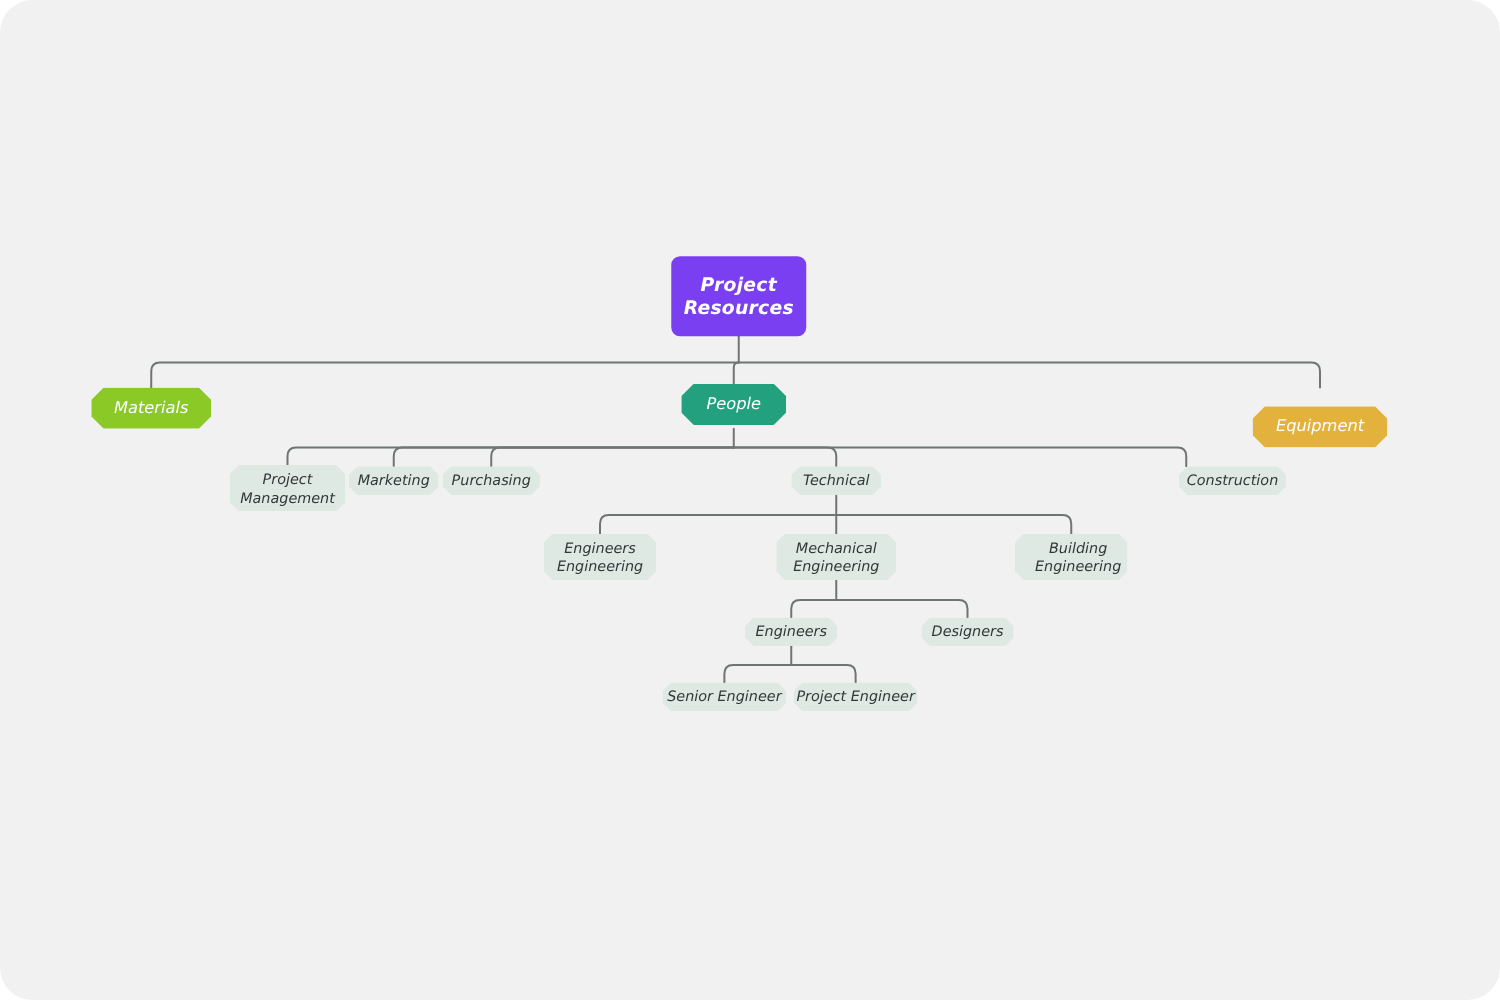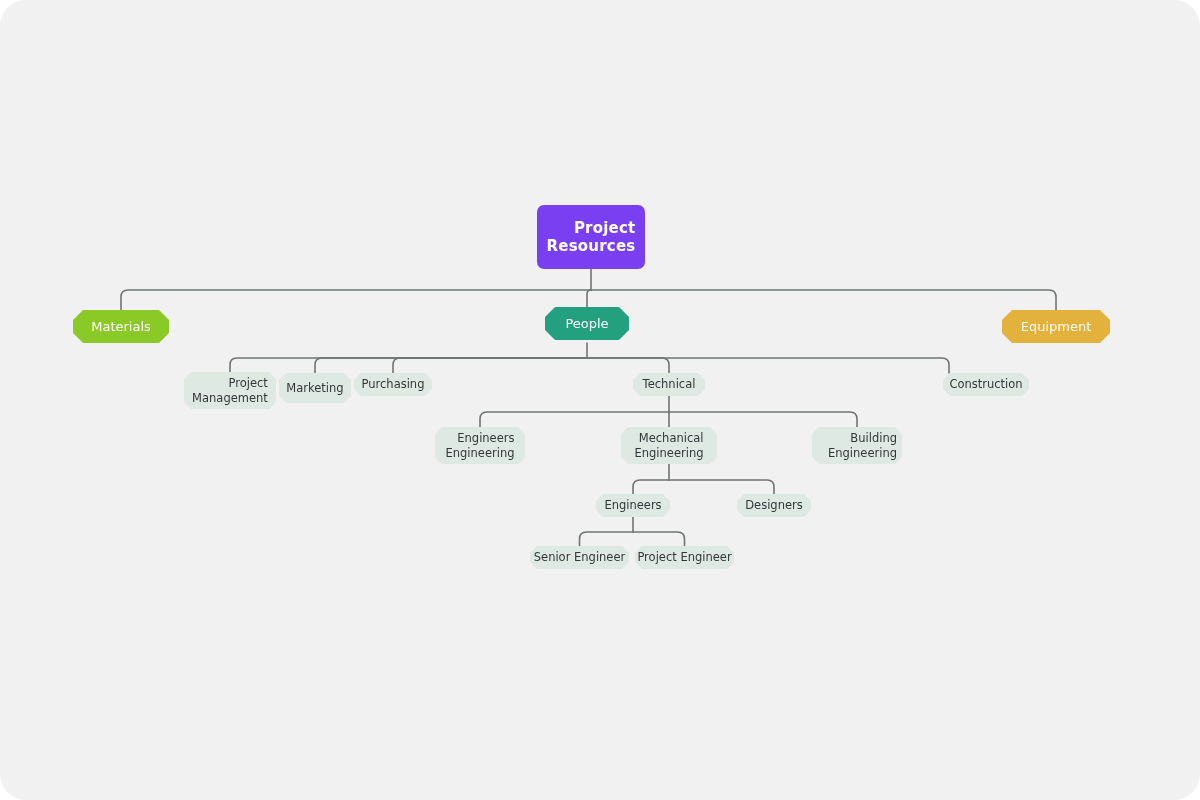--- a/index.html
+++ b/index.html
@@ -21,45 +21,46 @@
     position: absolute;
     left: 0; top: 0;
     width: 1200px; height: 800px;
     pointer-events: none;
   }
   .node {
     position: absolute;
     display: flex;
     align-items: center;
     justify-content: center;
-    text-align: right;
+    text-align: center;
     line-height: 1.22;
     white-space: pre-line;
     user-select: none;
+    font-style: italic;
   }
   
   .node.root {
     background: #7b3ff2;
     color: #ffffff;
     font-size: 15px;
     font-weight: bold;
     border-radius: 7px;
     letter-spacing: .2px;
   }
   
   .node.lvl2 {
     color: #ffffff;
     font-size: 13px;
     font-weight: normal;
     clip-path: polygon(10px 0, calc(100% - 10px) 0, 100% 10px, 100% calc(100% - 10px),
                        calc(100% - 10px) 100%, 10px 100%, 0 calc(100% - 10px), 0 10px);
   }
   .node.lvl2.materials  { background: #8ac926; }
   .node.lvl2.people     { background: #23a17e; }
-  .node.lvl2.equipment  { background: #e3b23c; }
+  .node.lvl2.equipment  { background: #e3b23c; margin-top: 15px; }
 
   
   .node.leafnode {
     background: #dfe9e3;
     color: #32383a;
     font-size: 11.5px;
     clip-path: polygon(7px 0, calc(100% - 7px) 0, 100% 7px, 100% calc(100% - 7px),
                        calc(100% - 7px) 100%, 7px 100%, 0 calc(100% - 7px), 0 7px);
   }
 </style>
@@ -89,21 +90,21 @@
       <path d="M 633 532 L 586.5 532 Q 579.5 532 579.5 539 L 579.5 546" fill="none" stroke="#6f7572" stroke-width="1.6" stroke-linecap="round"></path>
       <path d="M 633 532 L 677.5 532 Q 684.5 532 684.5 539 L 684.5 546" fill="none" stroke="#6f7572" stroke-width="1.6" stroke-linecap="round"></path>
     </svg>
 <div class="node root" style="left: 537px; top: 205px; width: 108px; height: 64px;">Project
 Resources</div>
     <div class="node lvl2 materials" style="left: 73px; top: 310px; width: 96px; height: 33px;">Materials</div>
     <div class="node lvl2 people" style="left: 545px; top: 307px; width: 84px; height: 33px; border-radius: 11px;">People</div>
     <div class="node lvl2 equipment" style="left: 1002px; top: 310px; width: 108px; height: 33px;">Equipment</div>
     <div class="node leafnode" style="left: 184px; top: 372px; width: 92px; height: 37px;">Project
 Management</div>
-    <div class="node leafnode" style="left: 279px; top: 373px; width: 72px; height: 30px;">Marketing</div>
+    <div class="node leafnode" style="left: 279px; top: 373px; width: 72px; height: 23px;">Marketing</div>
     <div class="node leafnode" style="left: 354px; top: 373px; width: 78px; height: 23px;">Purchasing</div>
     <div class="node leafnode" style="left: 633px; top: 373px; width: 72px; height: 23px;">Technical</div>
     <div class="node leafnode" style="left: 906px; top: 373px; width: 86px; height: 23px; margin-left: 37px;">Construction</div>
     <div class="node leafnode" style="left: 435px; top: 427px; width: 90px; height: 37px;">Engineers
 Engineering</div>
     <div class="node leafnode" style="left: 621px; top: 427px; width: 96px; height: 37px;">Mechanical
 Engineering</div>
     <div class="node leafnode" style="left: 812px; top: 427px; width: 90px; height: 37px; padding-left: 11px;">Building
 Engineering</div>
     <div class="node leafnode" style="left: 596px; top: 494px; width: 74px; height: 23px;">Engineers</div>

